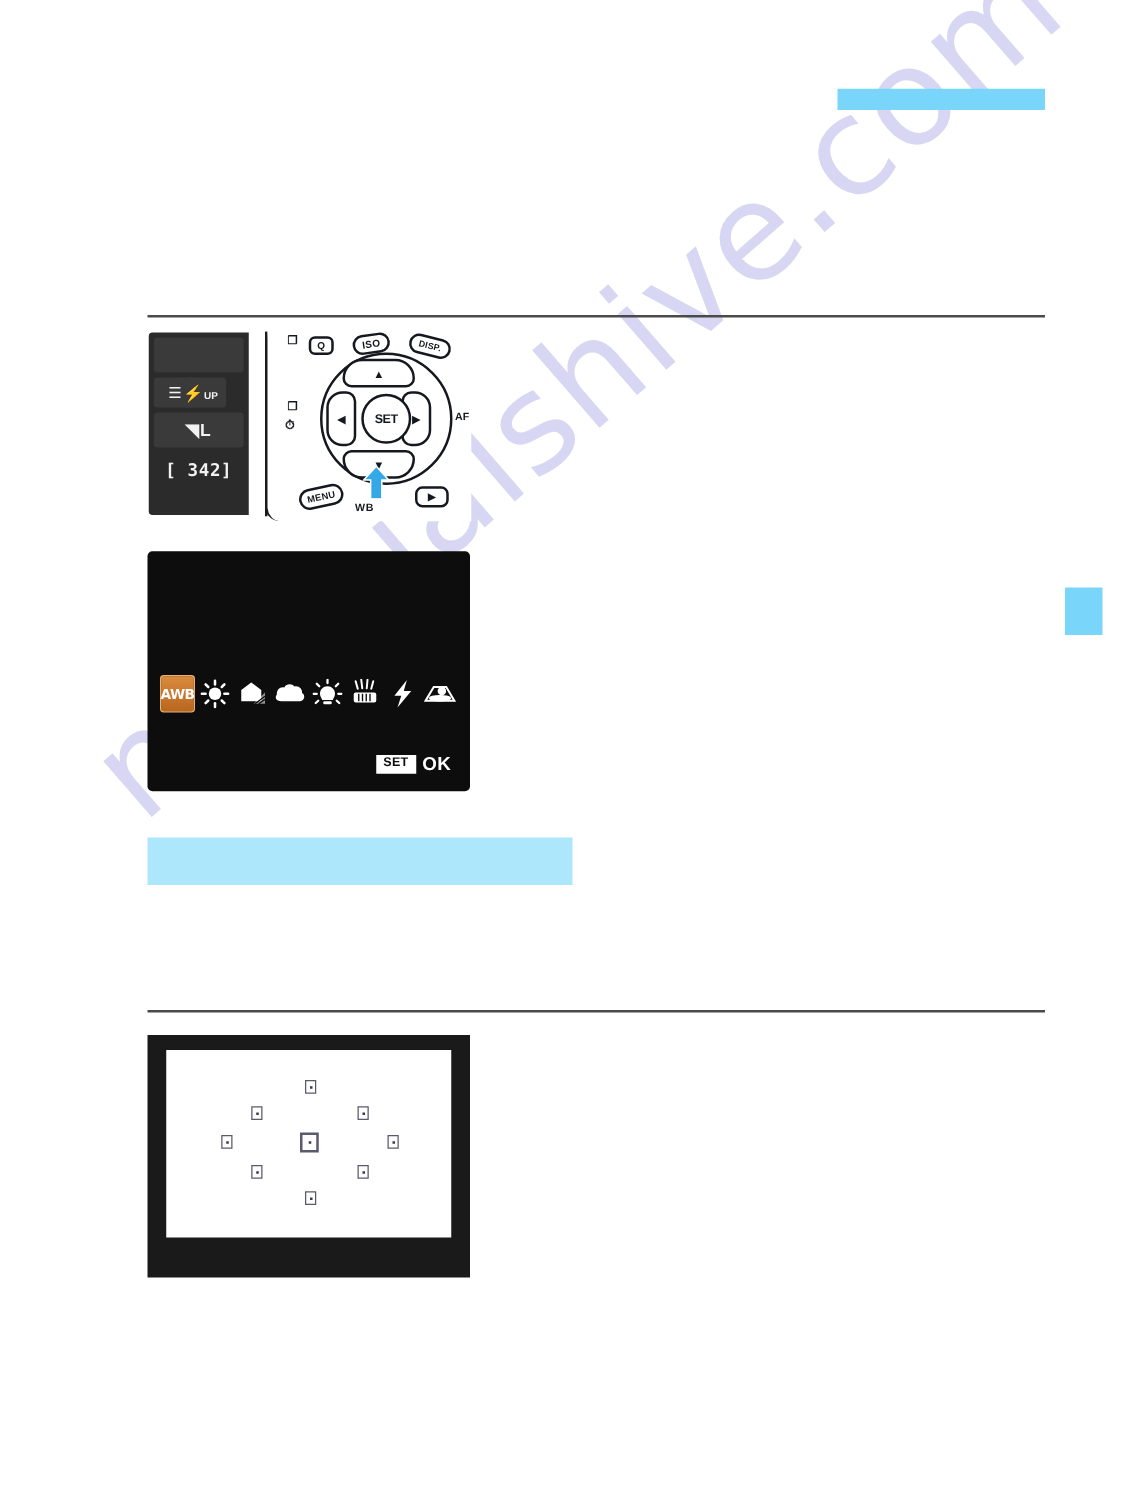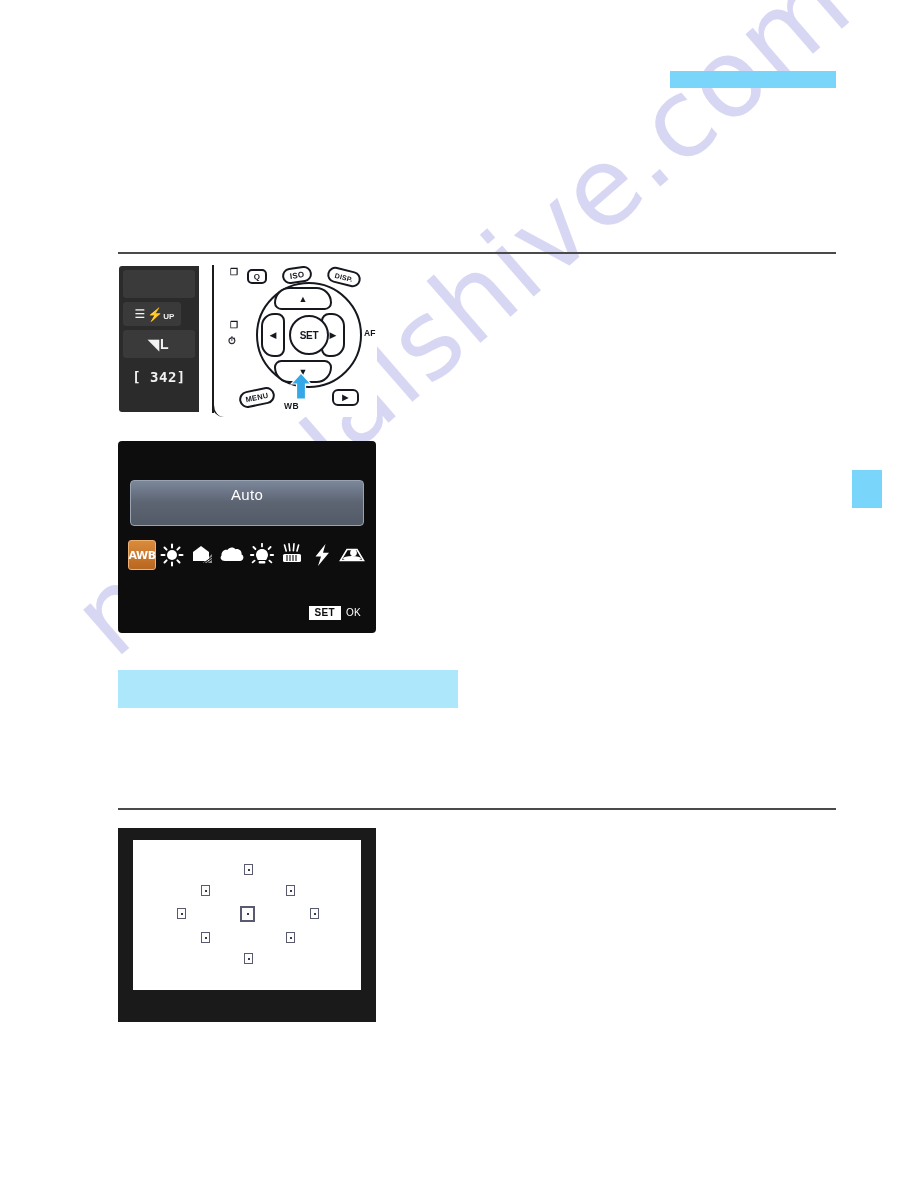--- a/index.html
+++ b/index.html
@@ -350,22 +350,22 @@
     background: #ffffff;
     color: #0d0d0d;
     font-size: 10px;
     font-weight: 700;
     padding: 1px 6px 2px 6px;
     letter-spacing: .3px;
     line-height: 1.15;
   }
   .ok-text {
     color: #ffffff;
-    font-size: 10px;
-    font-weight: 400;
+    font-size: 15px;
+    font-weight: 700;
     letter-spacing: .3px;
   }
 
   
   .fig-viewfinder {
     position: absolute;
     left: 118px;
     top: 828px;
     width: 258px;
     height: 194px;
@@ -466,23 +466,20 @@
 
       <svg class="blue-arrow" viewBox="0 0 22 26">
         <path d="M11 0 L21 11 L15.5 11 L15.5 26 L6.5 26 L6.5 11 L1 11 Z" fill="#35a8e8" stroke="#ffffff" stroke-width="1.2"></path>
       </svg>
     </div>
   </div>
 
   <div class="fig-wb">
 
 
-    <div class="wb-valuebar">
-      <span class="wb-value">Auto</span>
-    </div>
 
     <div class="wb-iconrow">
 
       <div class="wb-icon selected">
         <span class="awb-text">AWB</span>
       </div>
 
       <div class="wb-icon">
         <svg width="24" height="24" viewBox="0 0 24 24">
           <circle cx="12" cy="12" r="5" fill="#fff"></circle>

